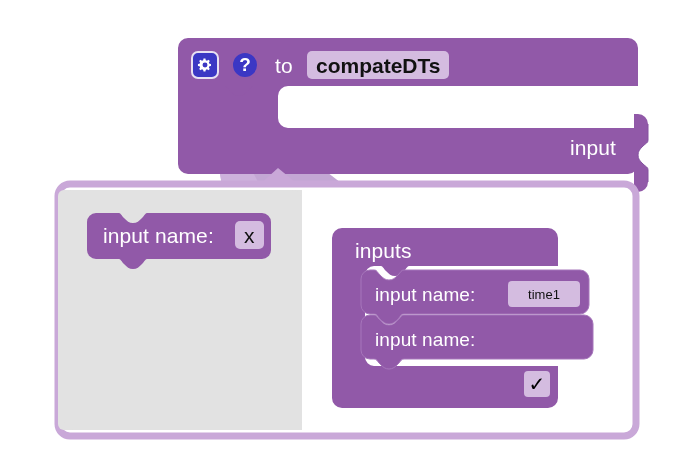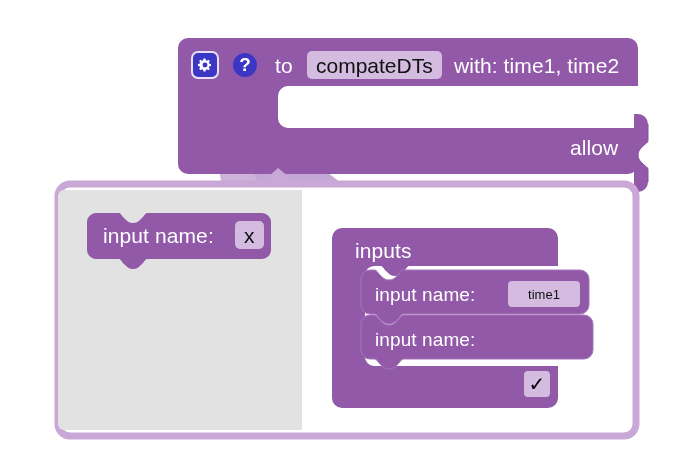--- a/index.html
+++ b/index.html
@@ -149,25 +149,24 @@
       <circle cx="12" cy="12" r="3.3" fill="#3b37c4"></circle>
     </svg>
   </div>
 
   <div class="icon-btn" id="help-btn" style="left:231px; top:51px;">
     <span>?</span>
   </div>
 
   <div class="txt" style="left:275px; top:55px;">to</div>
 
-  <div class="field" style="left:307px; top:51px; height:28px; min-width:132px;">compateDTs</div>
-
-  <div class="txt" style="left:454px; top:55px;">with: time1, time2</div>
-
-  <div class="txt" style="left:570px; top:137px;">allow</div>
+  <div class="field" style="left:307px; top:51px; height:28px; min-width:132px;font-weight:bold;">compateDTs</div>
+
+
+  <div class="txt" style="left:570px; top:137px;">input</div>
 
   <svg class="layer">
 
     <path d="M 258 186 L 278 168 L 300 186 Z" fill="#c9a8d8"></path>
 
     <rect x="58" y="184" width="578" height="252" rx="12" ry="12" fill="#ffffff" stroke="#c9a8d8" stroke-width="7"></rect>
 
     <path d="M 64 190 h 238 v 240 h -238 a 6 6 0 0 1 -6 -6 v -228 a 6 6 0 0 1 6 -6 z" fill="#e2e2e2"></path>
     <rect x="64" y="190" width="238" height="240" rx="10" ry="10" fill="#e2e2e2"></rect>
   </svg>

